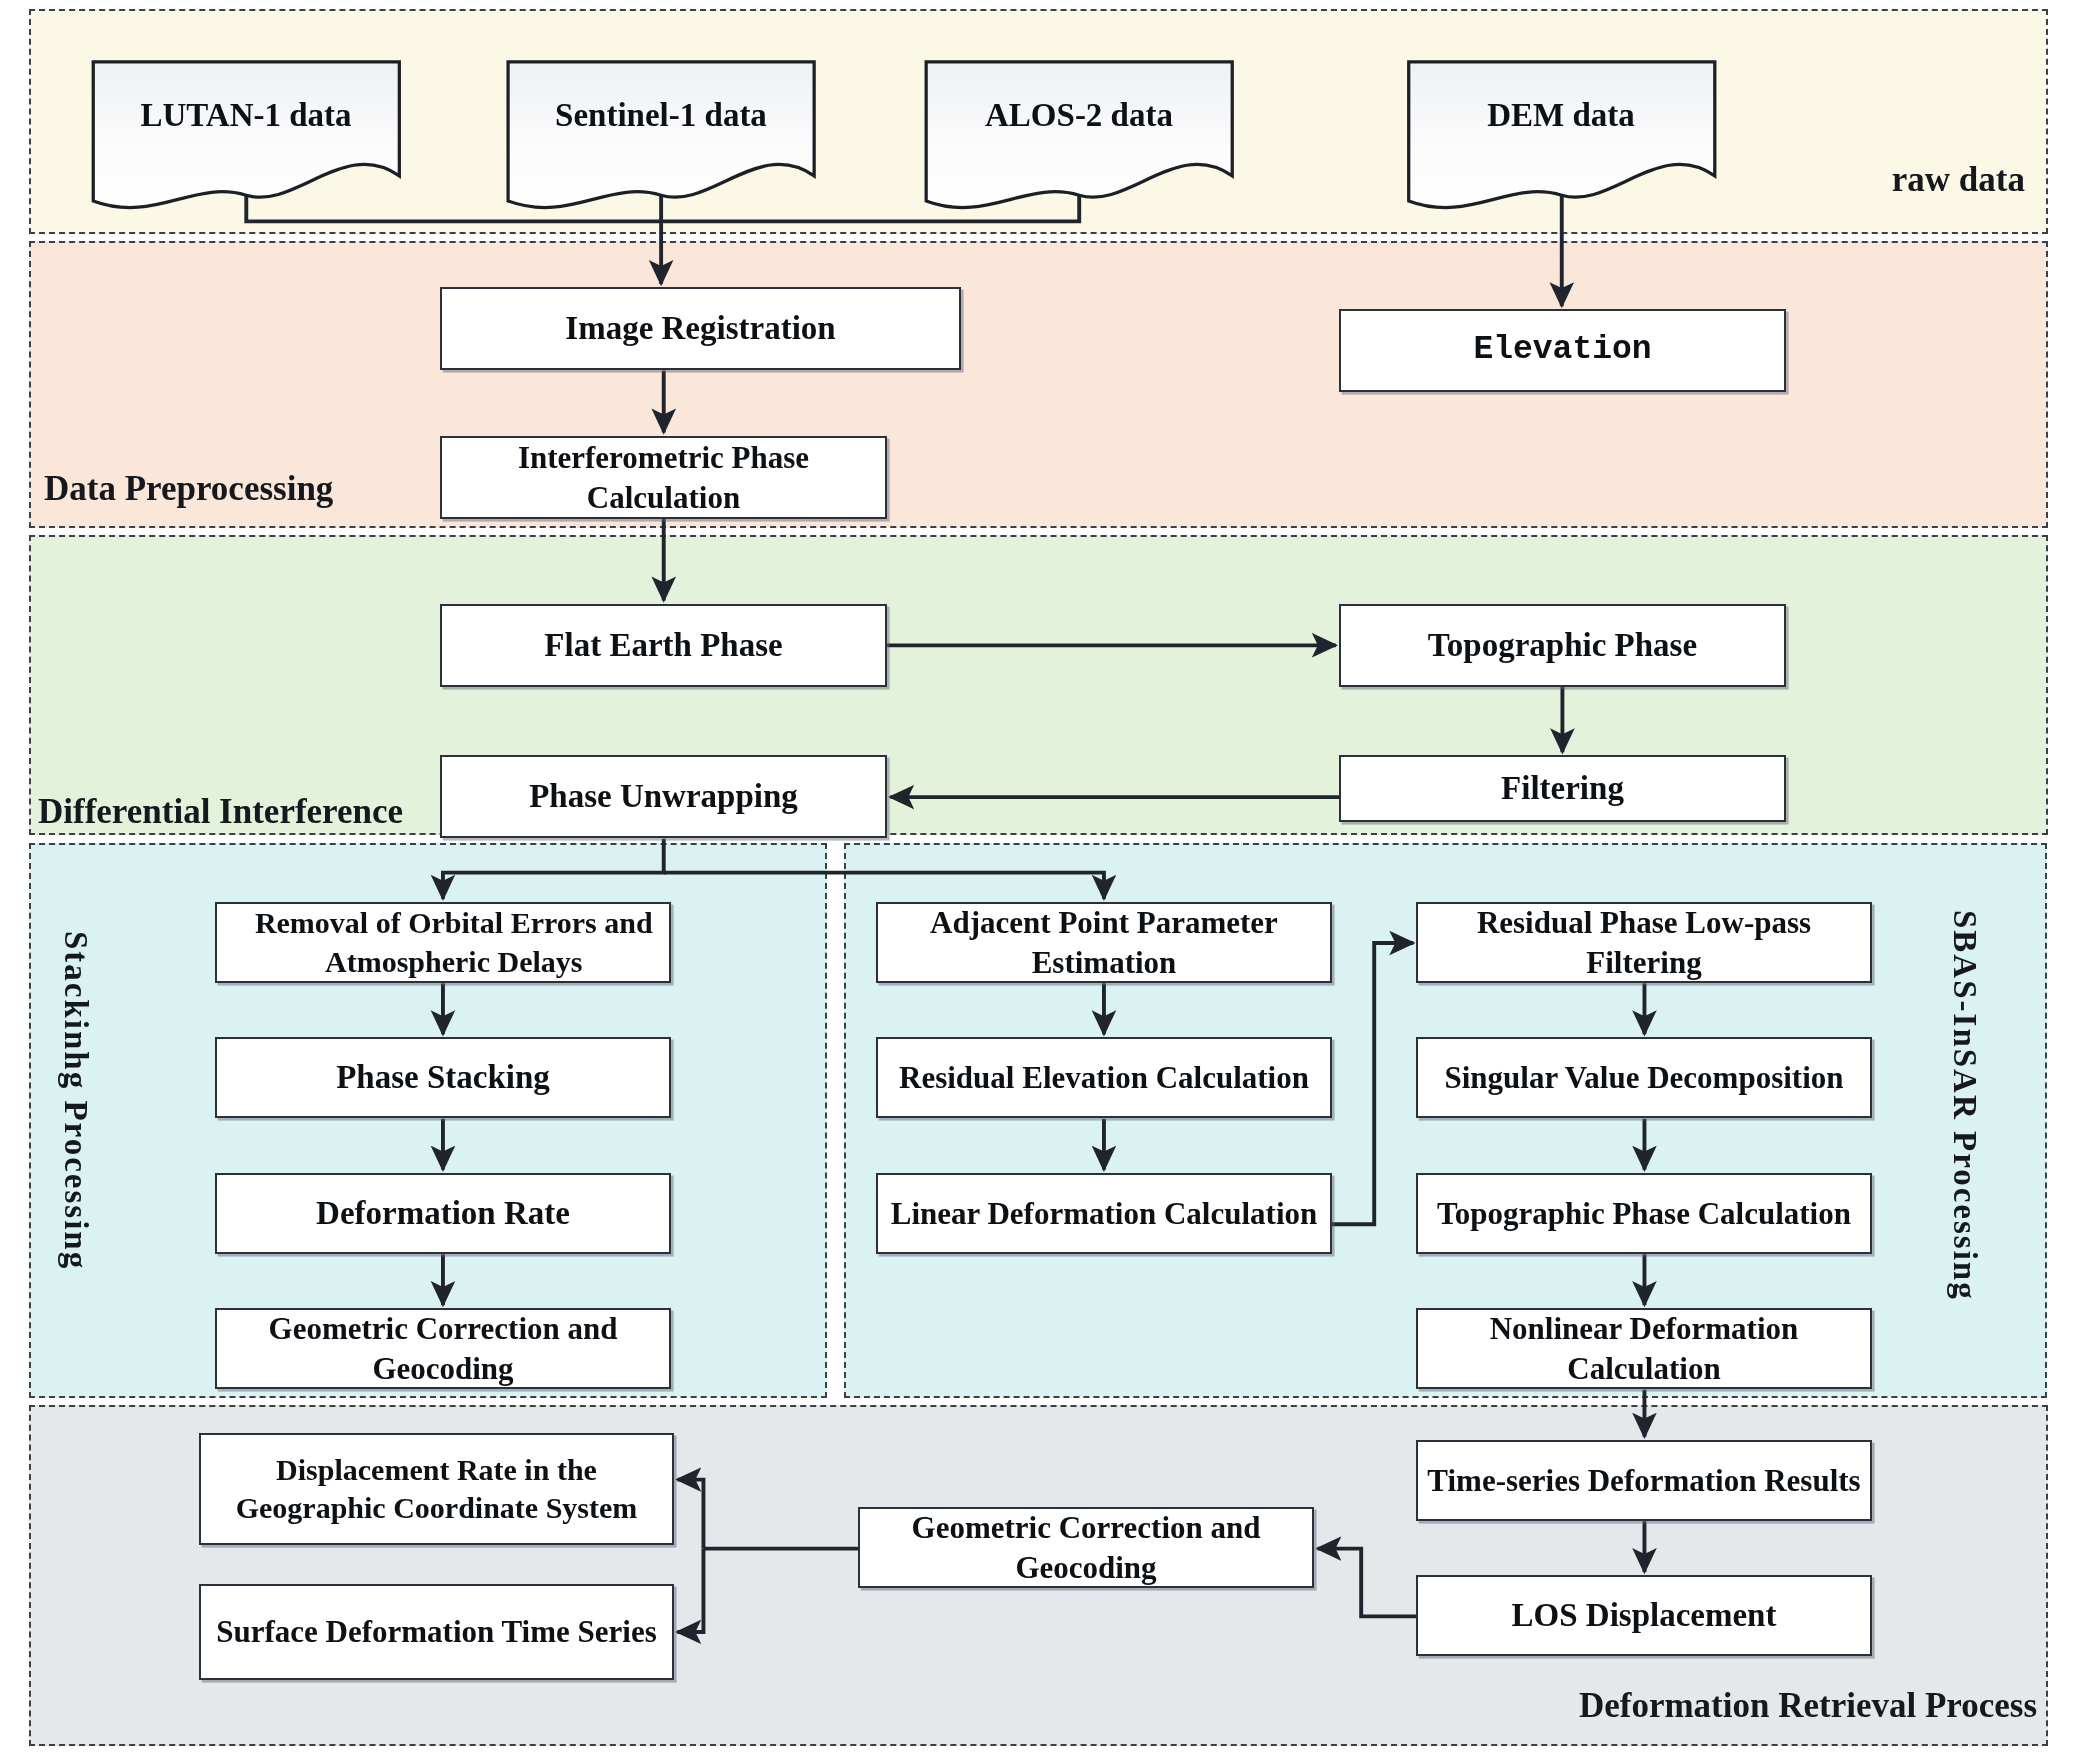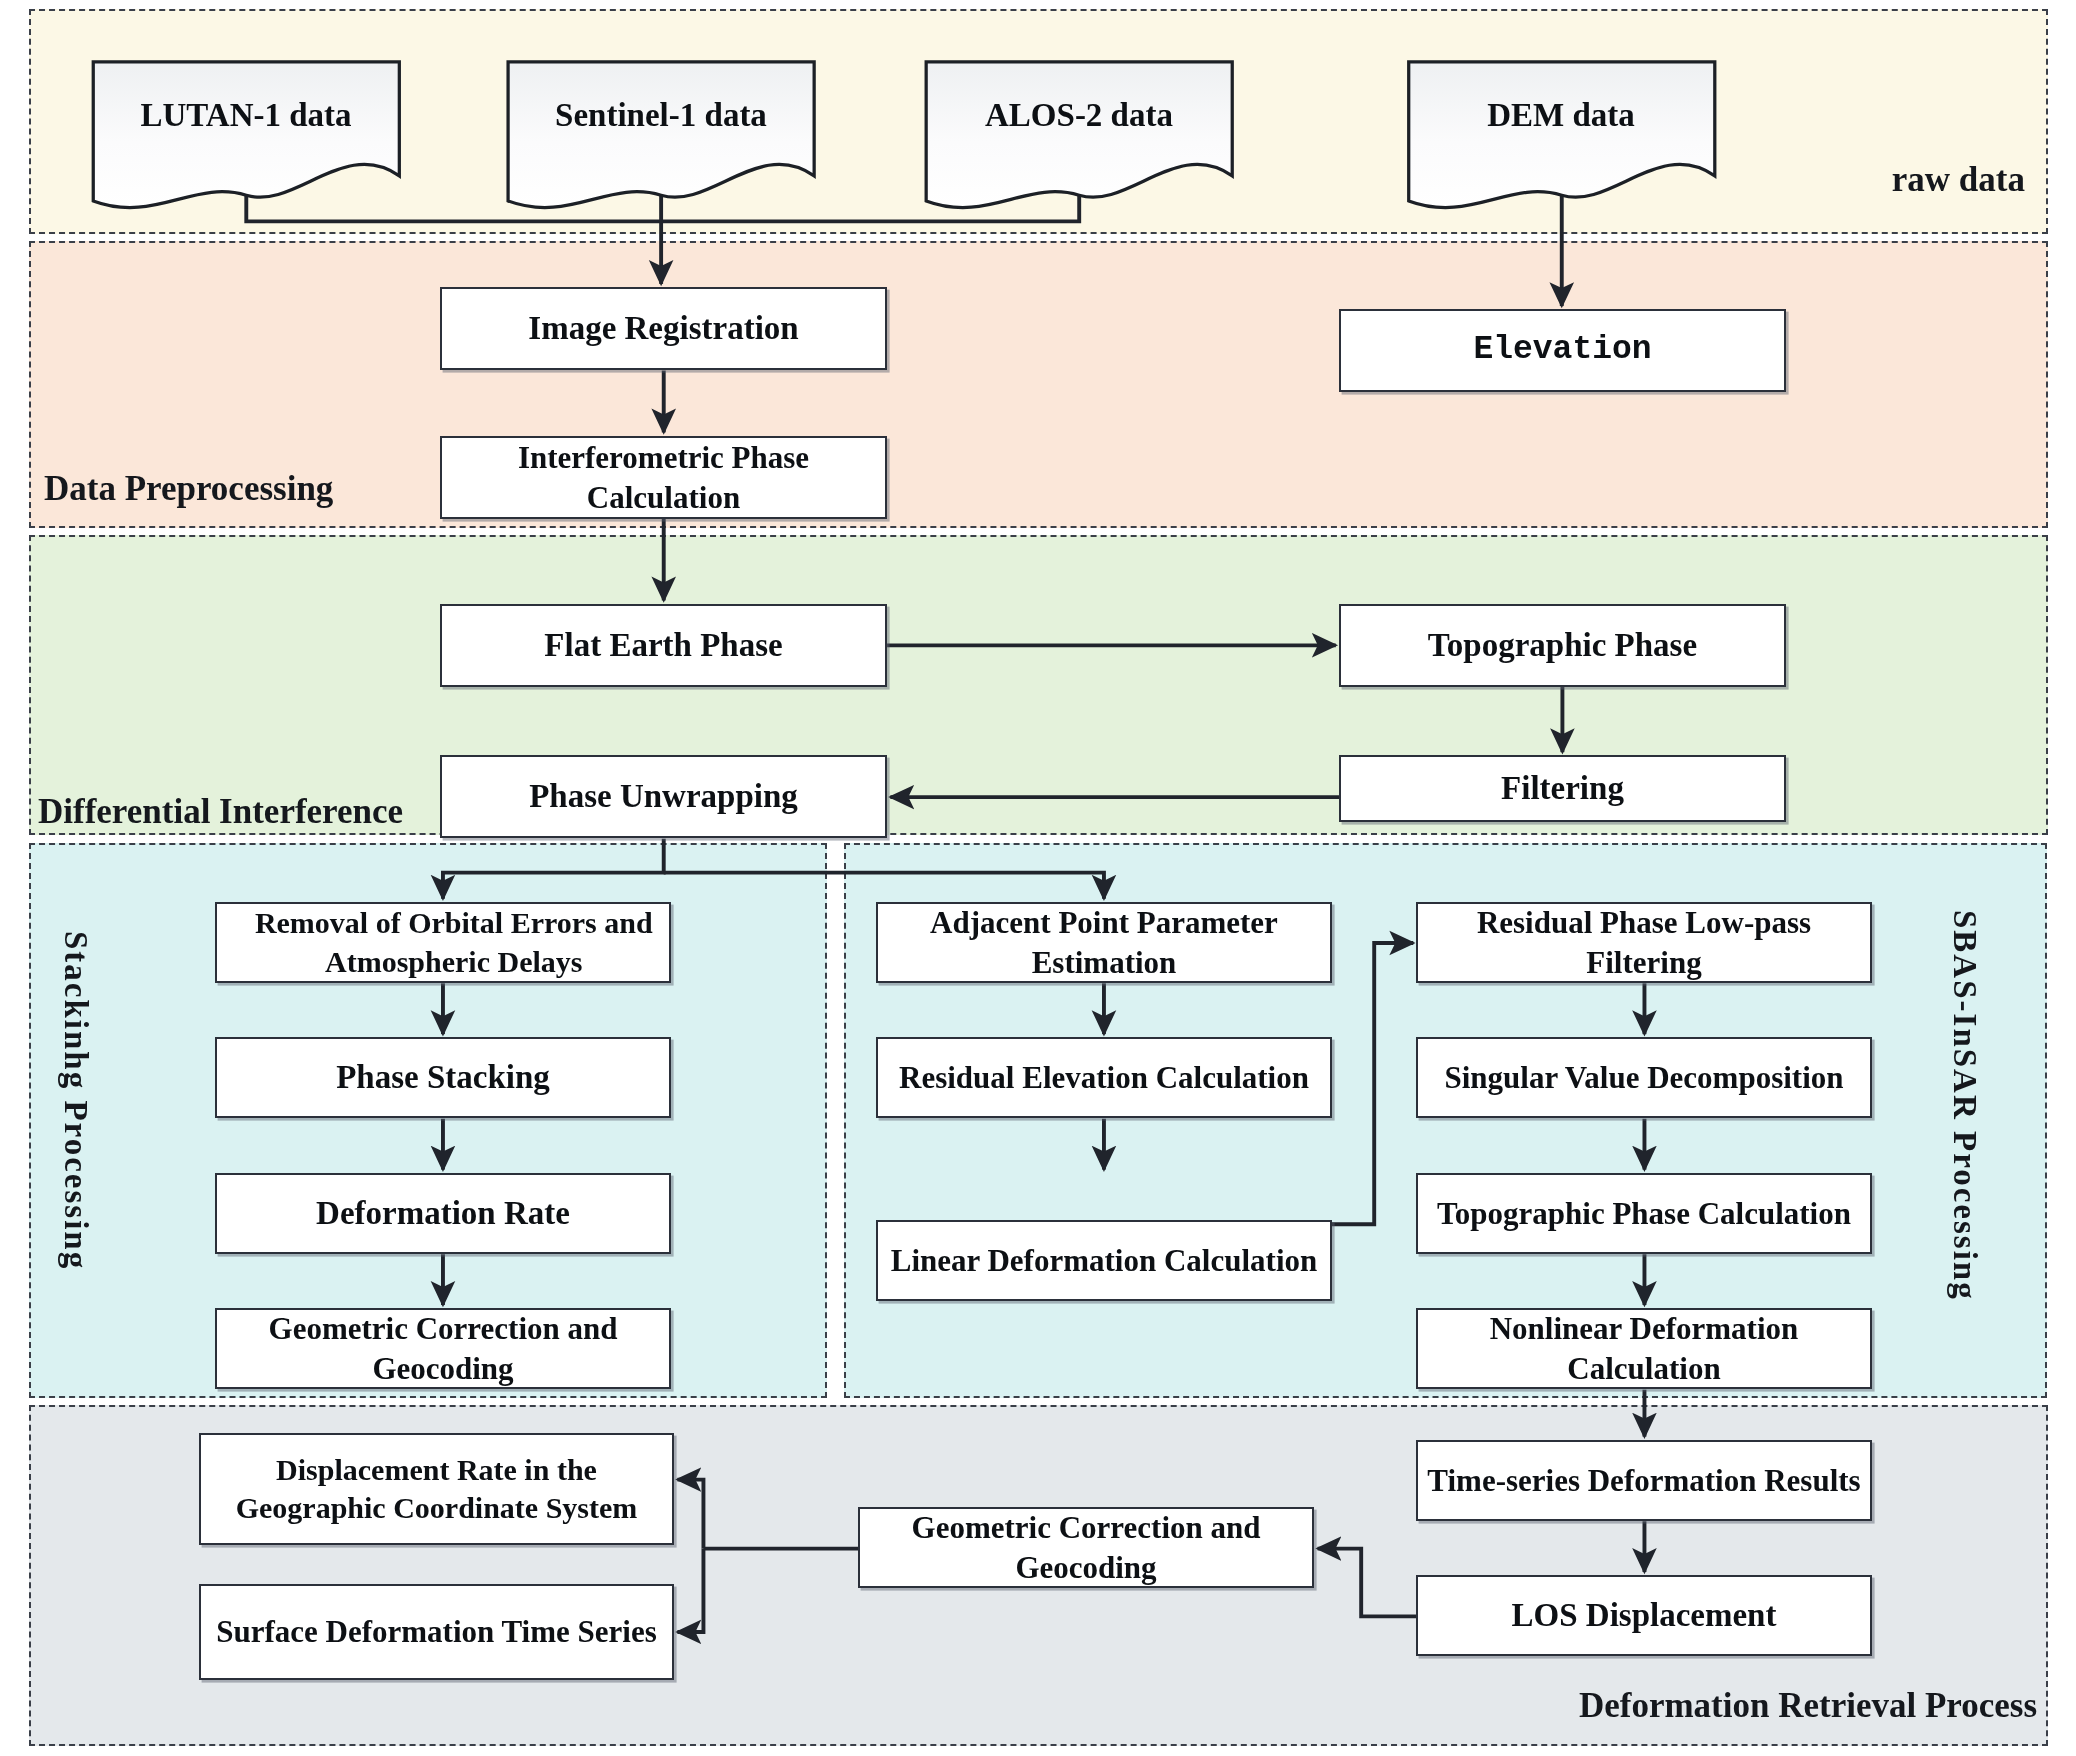--- a/index.html
+++ b/index.html
@@ -123,21 +123,21 @@
     <div class="lbl" style="top: 35px; font-size: 33px;">Sentinel-1 data</div>
   </div>
   <div class="doc" id="doc-alos" style="left: 926px; top: 62px; width: 306px; height: 114px;">
     <div class="lbl" style="top: 35px; font-size: 33px;">ALOS-2 data</div>
   </div>
   <div class="doc" id="doc-dem" style="left: 1408px; top: 62px; width: 306px; height: 114px;">
     <div class="lbl" style="top: 35px; font-size: 33px;">DEM data</div>
   </div>
 
   <div id="node-host">
-      <div class="node" style="left: 440px; top: 287px; width: 447px; height: 83px; border-color: rgb(43, 48, 58); color: rgb(13, 16, 20);">
+      <div class="node" style="left: 440px; top: 287px; width: 521px; height: 83px; border-color: rgb(43, 48, 58); color: rgb(13, 16, 20);">
         <span style="font-size: 33px;">Image Registration</span>
       </div>
       <div class="node" style="left: 1339px; top: 309px; width: 447px; height: 83px; border-color: rgb(43, 48, 58); color: rgb(13, 16, 20);">
         <span style="font-size: 33px; font-family: Liberation Mono, monospace;">Elevation</span>
       </div>
       <div class="node" style="left: 440px; top: 436px; width: 447px; height: 83px; border-color: rgb(43, 48, 58); color: rgb(13, 16, 20);">
         <span style="font-size: 31px;">Interferometric Phase Calculation</span>
       </div>
       <div class="node" style="left: 440px; top: 604px; width: 447px; height: 83px; border-color: rgb(43, 48, 58); color: rgb(13, 16, 20);">
         <span style="font-size: 33px;">Flat Earth Phase</span>
@@ -162,21 +162,21 @@
       </div>
       <div class="node" style="left: 215px; top: 1308px; width: 456px; height: 81px; border-color: rgb(43, 48, 58); color: rgb(13, 16, 20);">
         <span style="font-size: 31px;">Geometric Correction and Geocoding</span>
       </div>
       <div class="node" style="left: 876px; top: 902px; width: 456px; height: 81px; border-color: rgb(43, 48, 58); color: rgb(13, 16, 20);">
         <span style="font-size: 31px;">Adjacent Point Parameter Estimation</span>
       </div>
       <div class="node" style="left: 876px; top: 1037px; width: 456px; height: 81px; border-color: rgb(43, 48, 58); color: rgb(13, 16, 20);">
         <span style="font-size: 31px;">Residual Elevation Calculation</span>
       </div>
-      <div class="node" style="left: 876px; top: 1220px; width: 456px; height: 81px; border-color: rgb(43, 48, 58); color: rgb(13, 16, 20);">
+      <div class="node" style="left: 876px; top: 1173px; width: 456px; height: 81px; border-color: rgb(43, 48, 58); color: rgb(13, 16, 20);">
         <span style="font-size: 31px;">Linear Deformation Calculation</span>
       </div>
       <div class="node" style="left: 1416px; top: 902px; width: 456px; height: 81px; border-color: rgb(43, 48, 58); color: rgb(13, 16, 20);">
         <span style="font-size: 31px;">Residual Phase Low-pass Filtering</span>
       </div>
       <div class="node" style="left: 1416px; top: 1037px; width: 456px; height: 81px; border-color: rgb(43, 48, 58); color: rgb(13, 16, 20);">
         <span style="font-size: 31px;">Singular Value Decomposition</span>
       </div>
       <div class="node" style="left: 1416px; top: 1173px; width: 456px; height: 81px; border-color: rgb(43, 48, 58); color: rgb(13, 16, 20);">
         <span style="font-size: 31px;">Topographic Phase Calculation</span>

